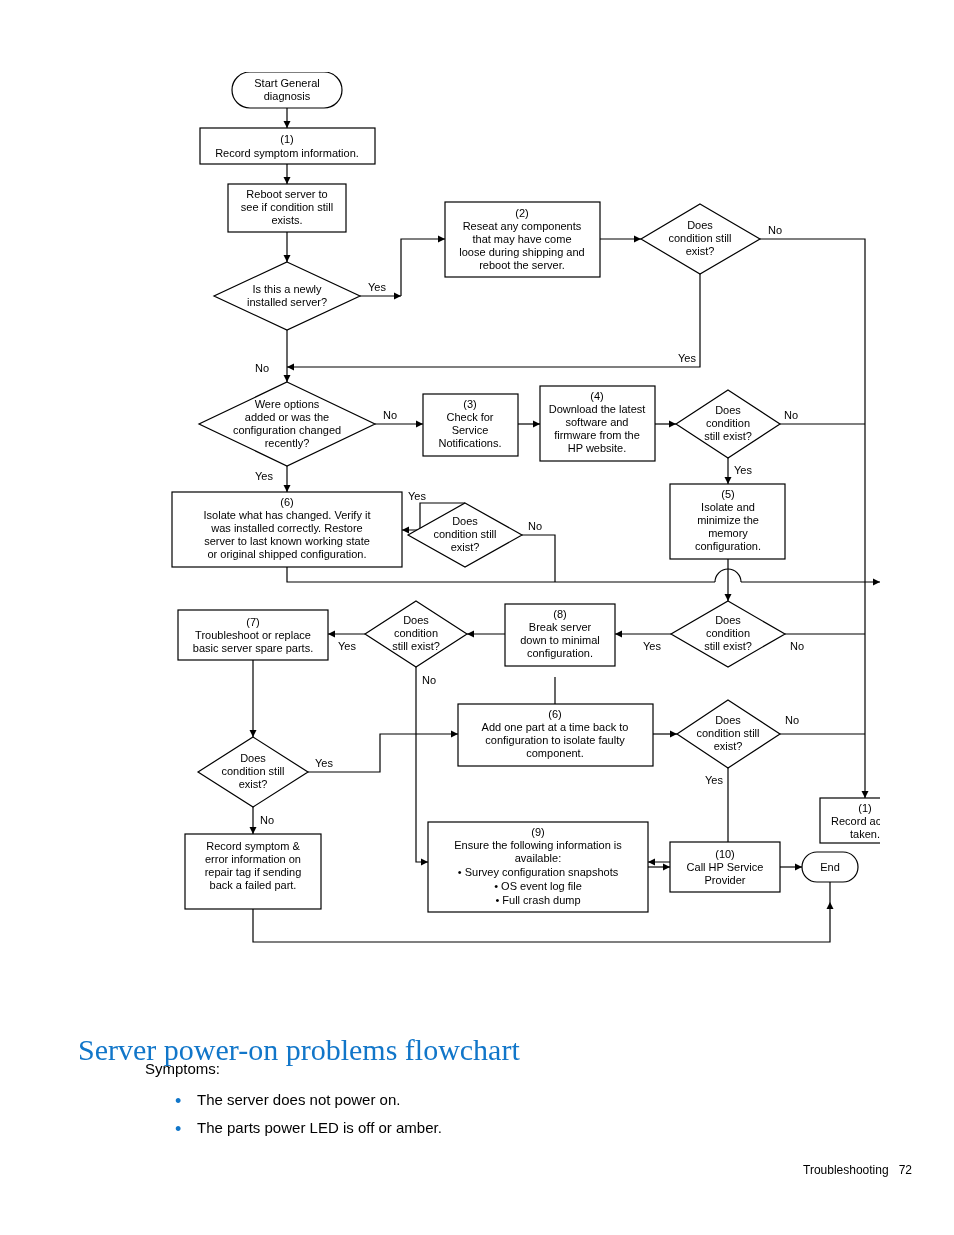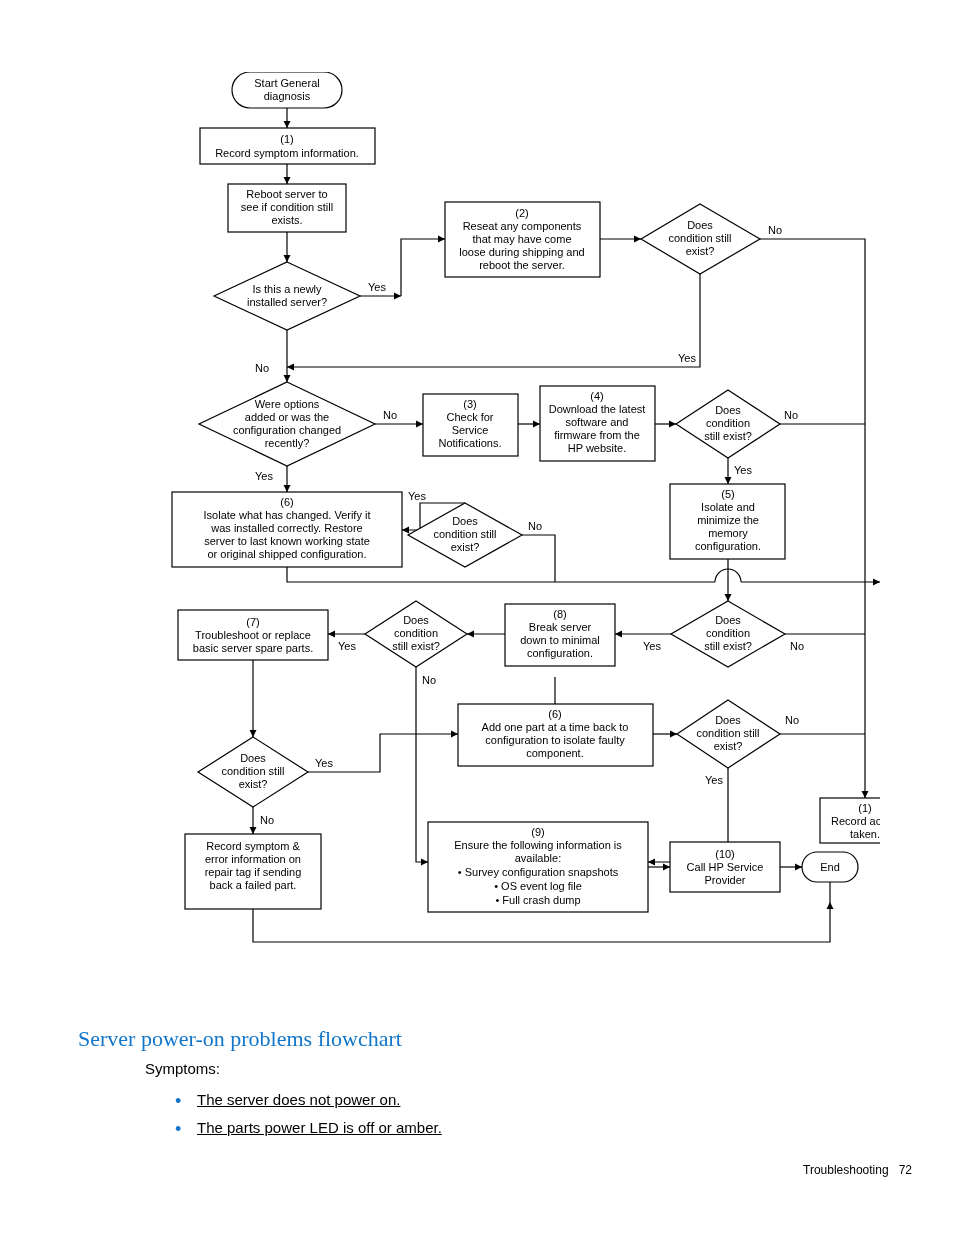--- a/index.html
+++ b/index.html
@@ -43,41 +43,40 @@
     stroke: #000;
     stroke-width: 1.2;
     fill: none;
   }
   
   .heading {
     position: absolute;
     left: 78px;
     top: 1008px;
     font-family: Georgia, "Times New Roman", serif;
-    font-size: 22px;
+    font-size: 30px;
     color: #1176c9;
     font-weight: 400;
   }
   .body-block {
     position: absolute;
     left: 145px;
     top: 1058px;
     font-size: 15px;
     line-height: 1.5;
   }
   .body-block ul {
     margin: 8px 0 0 0;
     padding-left: 30px;
     list-style: none;
   }
   .body-block li {
     margin: 6px 0;
     position: relative;
     padding-left: 22px;
-    text-decoration: underline;
   }
   .body-block li::before {
     content: "•";
     color: #1176c9;
     font-size: 18px;
     position: absolute;
     left: 0;
     top: -1px;
   }
   .footer {

